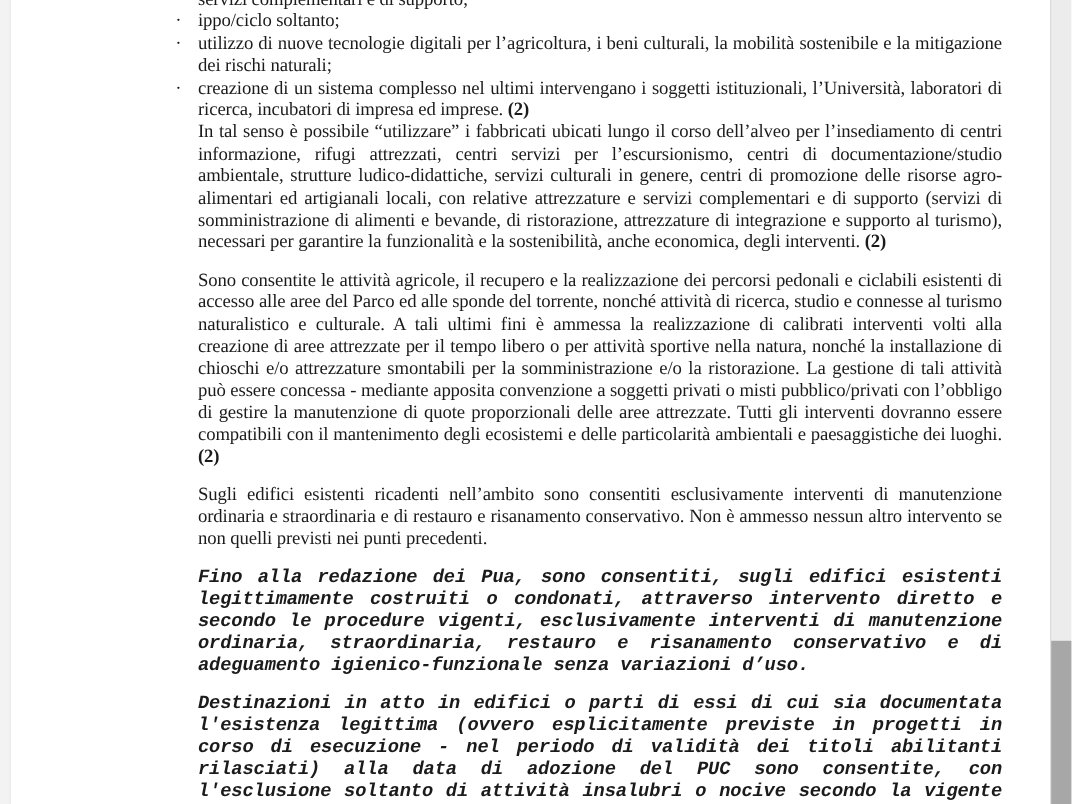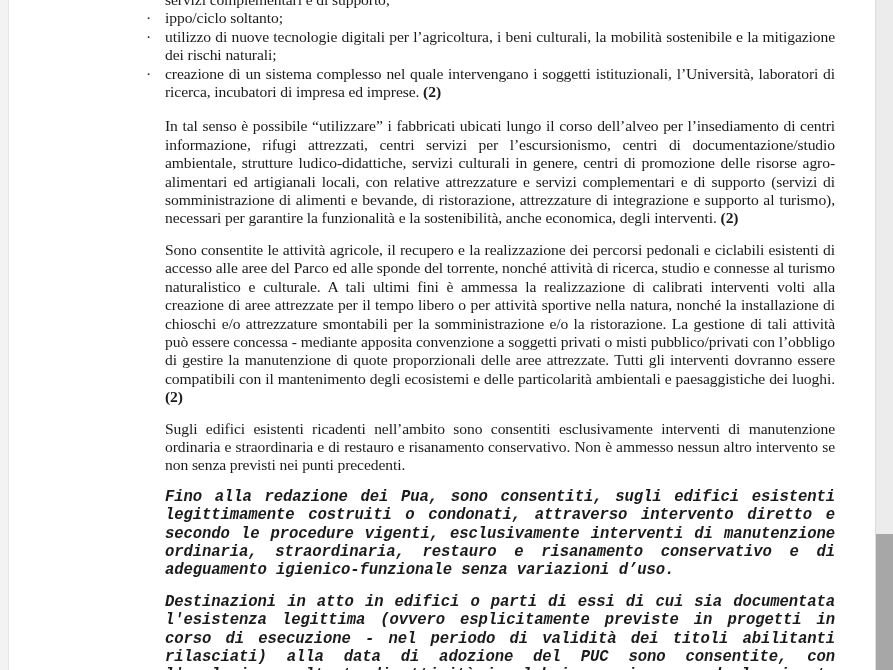--- a/index.html
+++ b/index.html
@@ -19,21 +19,21 @@
   .page{position:absolute;left:9px;top:0;width:867px;height:670px;background:var(--paper);}
   .content{
     position:absolute;left:156px;top:-9px;width:670px;
     color:var(--text);font-size:15.6px;line-height:18.4px;letter-spacing:-0.1px;
   }
   .partial-line{white-space:nowrap;overflow:hidden;}
   .bullets{margin:0;padding:0;list-style:none;}
   .bullet-item{position:relative;text-align:justify;}
   .marker{position:absolute;left:-19px;top:0;}
   .para{margin:13px 0 0 0;text-align:justify;}
-  .para.first{margin-top:16px;}
+  .para.first{margin-top:0;}
   .emph{font-weight:700;font-style:italic;font-family:Liberation Mono, monospace;}
   .ref{font-weight:700;font-style:normal;}
   .scrollbar{
     position:absolute;right:0;top:0;width:17px;height:670px;
     background:var(--scrollbar-track);border-left:1px solid #dcdcdc;
   }
   .scrollbar-thumb{
     position:absolute;left:0;top:534px;width:17px;height:136px;
     background:var(--scrollbar-thumb);
   }
@@ -54,37 +54,37 @@
         <span>ippo/ciclo soltanto;</span>
         <span class="ref"></span>
       </li>
       <li class="bullet-item">
         <span class="marker">·</span>
         <span>utilizzo di nuove tecnologie digitali per l’agricoltura, i beni culturali, la mobilità sostenibile e la mitigazione dei rischi naturali;</span>
         <span class="ref"></span>
       </li>
       <li class="bullet-item">
         <span class="marker">·</span>
-        <span>creazione di un sistema complesso nel quale intervengano i soggetti istituzionali, l’Università, laboratori di ricerca, incubatori di impresa ed imprese.</span>
+        <span>creazione di un sistema complesso nel ultimi intervengano i soggetti istituzionali, l’Università, laboratori di ricerca, incubatori di impresa ed imprese.</span>
         <span class="ref">(2)</span>
       </li>
     </ul>
 
     <p class="para first">
       <span>In tal senso è possibile “utilizzare” i fabbricati ubicati lungo il corso dell’alveo per l’insediamento di centri informazione, rifugi attrezzati, centri servizi per l’escursionismo, centri di documentazione/studio ambientale, strutture ludico-didattiche, servizi culturali in genere, centri di promozione delle risorse agro-alimentari ed artigianali locali, con relative attrezzature e servizi complementari e di supporto (servizi di somministrazione di alimenti e bevande, di ristorazione, attrezzature di integrazione e supporto al turismo), necessari per garantire la funzionalità e la sostenibilità, anche economica, degli interventi.</span>
       <span class="ref">(2)</span>
     </p>
 
     <p class="para">
       <span>Sono consentite le attività agricole, il recupero e la realizzazione dei percorsi pedonali e ciclabili esistenti di accesso alle aree del Parco ed alle sponde del torrente, nonché attività di ricerca, studio e connesse al turismo naturalistico e culturale. A tali ultimi fini è ammessa la realizzazione di calibrati interventi volti alla creazione di aree attrezzate per il tempo libero o per attività sportive nella natura, nonché la installazione di chioschi e/o attrezzature smontabili per la somministrazione e/o la ristorazione. La gestione di tali attività può essere concessa - mediante apposita convenzione a soggetti privati o misti pubblico/privati con l’obbligo di gestire la manutenzione di quote proporzionali delle aree attrezzate. Tutti gli interventi dovranno essere compatibili con il mantenimento degli ecosistemi e delle particolarità ambientali e paesaggistiche dei luoghi.</span>
       <span class="ref">(2)</span>
     </p>
 
     <p class="para">
-      <span>Sugli edifici esistenti ricadenti nell’ambito sono consentiti esclusivamente interventi di manutenzione ordinaria e straordinaria e di restauro e risanamento conservativo. Non è ammesso nessun altro intervento se non senza previsti nei punti precedenti.</span>
+      <span>Sugli edifici esistenti ricadenti nell’ambito sono consentiti esclusivamente interventi di manutenzione ordinaria e straordinaria e di restauro e risanamento conservativo. Non è ammesso nessun altro intervento se non quelli previsti nei punti precedenti.</span>
       <span class="ref"></span>
     </p>
 
     <p class="para emph">
       <span>Fino alla redazione dei Pua, sono consentiti, sugli edifici esistenti legittimamente costruiti o condonati, attraverso intervento diretto e secondo le procedure vigenti, esclusivamente interventi di manutenzione ordinaria, straordinaria, restauro e risanamento conservativo e di adeguamento igienico-funzionale senza variazioni d’uso.</span>
       <span class="ref"></span>
     </p>
 
     <p class="para emph">
       <span>Destinazioni in atto in edifici o parti di essi di cui sia documentata l'esistenza legittima (ovvero esplicitamente previste in progetti in corso di esecuzione - nel periodo di validità dei titoli abilitanti rilasciati) alla data di adozione del PUC sono consentite, con l'esclusione soltanto di attività insalubri o nocive secondo la vigente normativa, o di attività ed usi incompatibili con le esigenze di tutela.</span>

